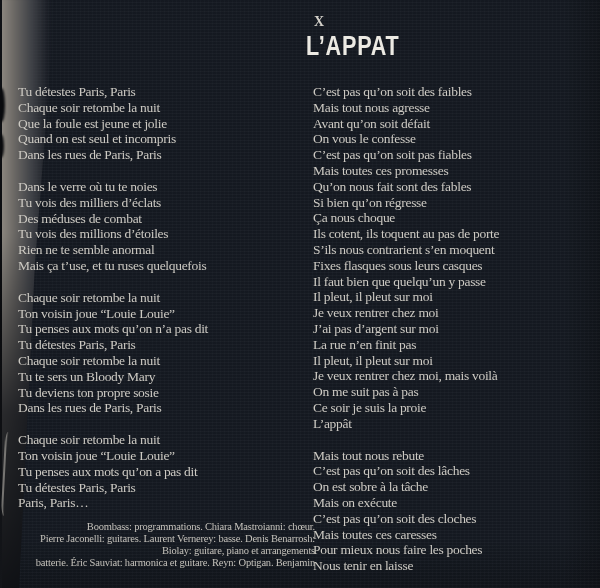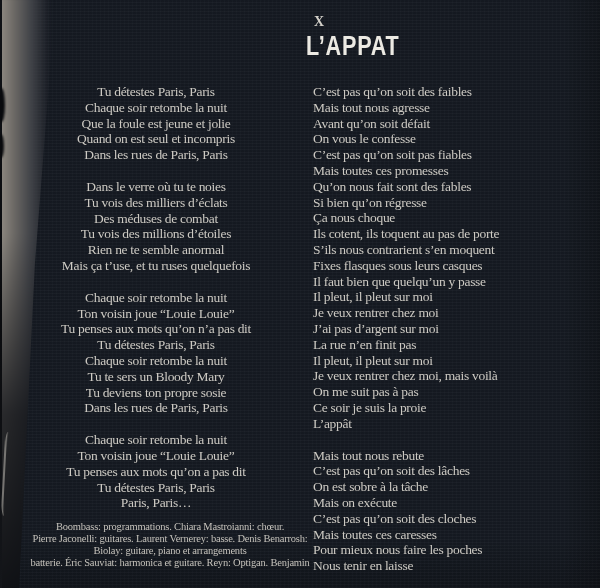--- a/index.html
+++ b/index.html
@@ -74,33 +74,33 @@
     white-space: nowrap;
   }
 
   .col {
     position: absolute; top: 84px; z-index: 4;
     font-size: 13.5px; line-height: 15.8px;
     letter-spacing: -0.3px;
     color: var(--ink, #cdcac3);
   }
   .col .line { white-space: nowrap; }
-  .col-left  { left: 18px;  width: 276px; text-align: center; }
+  .col-left  { left: 18px;  width: 276px; text-align: left; }
   .col-right { left: 313px; width: 284px; text-align: left; }
   .col-left  .stanza { margin-bottom: 16px; }
   .col-right .stanza { margin-bottom: 16px; }
 
   .credits {
     position: absolute; left: 25px; top: 521px; width: 290px; z-index: 4;
     text-align: center;
     font-size: 10.5px; line-height: 12px;
     letter-spacing: -0.2px;
     color: #c5c2bb;
   }
-  .credits .line { white-space: nowrap; }
+  .credits .line { white-space: nowrap; text-align: right; }
 </style>
 </head>
 <body>
 
 <div class="page">
   <div class="texture"></div>
   <div class="vignette"></div>
   <div class="spine"></div>
   <div class="spine-edge"></div>
   <div class="curl curl-1"></div>

